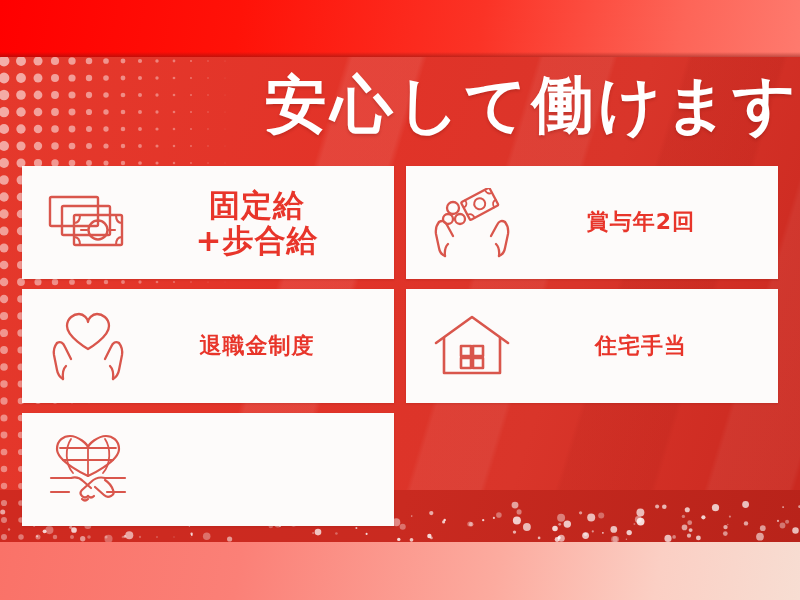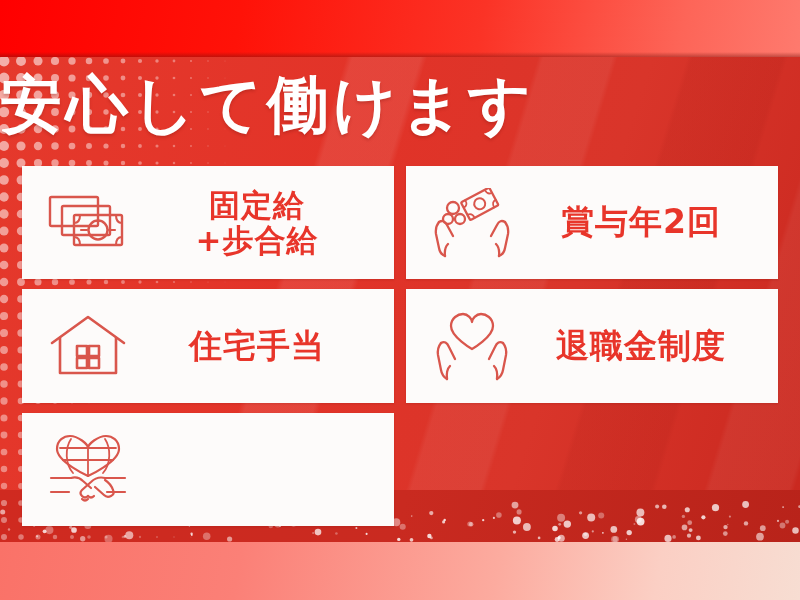--- a/index.html
+++ b/index.html
@@ -53,21 +53,21 @@
 
   
   .footer{
     position:absolute; left:0; top:542px; width:800px; height:58px;
     background:linear-gradient(100deg,#fa7268 0%,#fb8077 30%,#fcab9f 62%,#fbcfc4 82%,#f7ddd2 100%);
   }
 
   
   .title{
     position:absolute; left:0; top:72px; width:800px;
-    text-align:left;
+    text-align:right;
     color:#ffffff;
     font-size:62px;
     font-weight:bold;
     letter-spacing:4px;
     line-height:1.05;
     text-shadow:0 2px 3px rgba(120,20,15,.28);
     white-space:nowrap;
     font-family:"DejaVu Sans","Liberation Sans",sans-serif;
   }
 
@@ -88,21 +88,21 @@
   }
   .card-icon{
     flex:0 0 104px; height:74px;
     display:flex; align-items:center; justify-content:center;
   }
   .card-icon svg{ display:block; }
   .card-label{
     flex:1 1 auto;
     color:#e8352a;
     font-weight:bold;
-    font-size:33px;
+    font-size:22px;
     line-height:1.12;
     letter-spacing:1px;
     text-align:center;
     padding-right:8px;
     white-space:pre-line;
     font-family:"DejaVu Sans","Liberation Sans",sans-serif;
   }
   .card.two-line .card-label{ font-size:31px; }
 </style>
 </head>
@@ -687,49 +687,49 @@
           <path d="M74 34 q-5 -3 -8 3 l-6 11"></path>
           <path d="M68 68 q1 -8 -3 -12"></path>
         </svg>
       </div>
       <div class="card-label">賞与年2回</div>
     </div>
 
 
     <div class="card">
       <div class="card-icon">
-        <svg width="80" height="66" viewBox="0 0 80 66" fill="none" stroke="#d9564c" stroke-width="2.6" stroke-linecap="round" stroke-linejoin="round">
-          <path d="M4 30 L40 4 L76 30"></path>
-          <path d="M12 25 L12 60 L68 60 L68 25"></path>
-          <rect x="29" y="33" width="10" height="10"></rect>
-          <rect x="41" y="33" width="10" height="10"></rect>
-          <rect x="29" y="45" width="10" height="10"></rect>
-          <rect x="41" y="45" width="10" height="10"></rect>
-        </svg>
-      </div>
-      <div class="card-label">住宅手当</div>
-    </div>
-
-    <div class="card">
-      <div class="card-icon">
         <svg width="82" height="70" viewBox="0 0 82 70" fill="none" stroke="#d9564c" stroke-width="2.3" stroke-linecap="round" stroke-linejoin="round">
           <path d="M41 38 C41 38 20 26 20 15 C20 7 27 3 32 3 C37 3 41 8 41 11 C41 8 45 3 50 3 C55 3 62 7 62 15 C62 26 41 38 41 38z"></path>
           <path d="M10 32 q-4 5 -3 12 l3 15 q1 6 6 9"></path>
           <path d="M10 32 q5 -3 8 4 l6 12"></path>
           <path d="M16 68 q-1 -9 3 -13"></path>
           <path d="M72 32 q4 5 3 12 l-3 15 q-1 6 -6 9"></path>
           <path d="M72 32 q-5 -3 -8 4 l-6 12"></path>
           <path d="M66 68 q1 -9 -3 -13"></path>
         </svg>
       </div>
       <div class="card-label">退職金制度</div>
     </div>
 
     <div class="card">
       <div class="card-icon">
+        <svg width="80" height="66" viewBox="0 0 80 66" fill="none" stroke="#d9564c" stroke-width="2.6" stroke-linecap="round" stroke-linejoin="round">
+          <path d="M4 30 L40 4 L76 30"></path>
+          <path d="M12 25 L12 60 L68 60 L68 25"></path>
+          <rect x="29" y="33" width="10" height="10"></rect>
+          <rect x="41" y="33" width="10" height="10"></rect>
+          <rect x="29" y="45" width="10" height="10"></rect>
+          <rect x="41" y="45" width="10" height="10"></rect>
+        </svg>
+      </div>
+      <div class="card-label">住宅手当</div>
+    </div>
+
+    <div class="card">
+      <div class="card-icon">
         <svg width="82" height="70" viewBox="0 0 82 70" fill="none" stroke="#d9564c" stroke-width="2.2" stroke-linecap="round" stroke-linejoin="round">
 
           <path d="M41 42 C41 42 10 28 10 15 C10 6 17 2 23 2 C31 2 41 10 41 14 C41 10 51 2 59 2 C65 2 72 6 72 15 C72 28 41 42 41 42z"></path>
           <path d="M41 14 L41 42" stroke-width="1.8"></path>
           <path d="M24 5 C18 14 18 30 26 39" stroke-width="1.8"></path>
           <path d="M58 5 C64 14 64 30 56 39" stroke-width="1.8"></path>
           <path d="M13 14 H69" stroke-width="1.8"></path>
           <path d="M16 26 H66" stroke-width="1.8"></path>
 
           <path d="M4 44 H24"></path>

